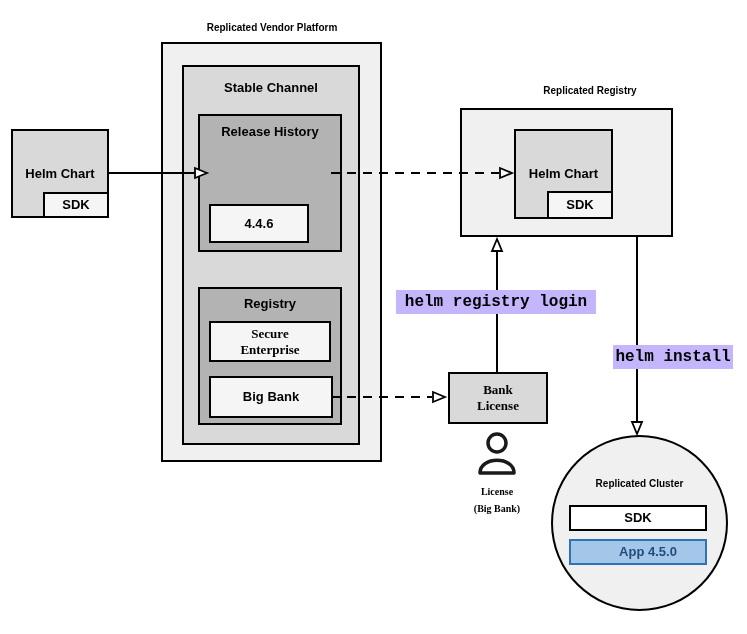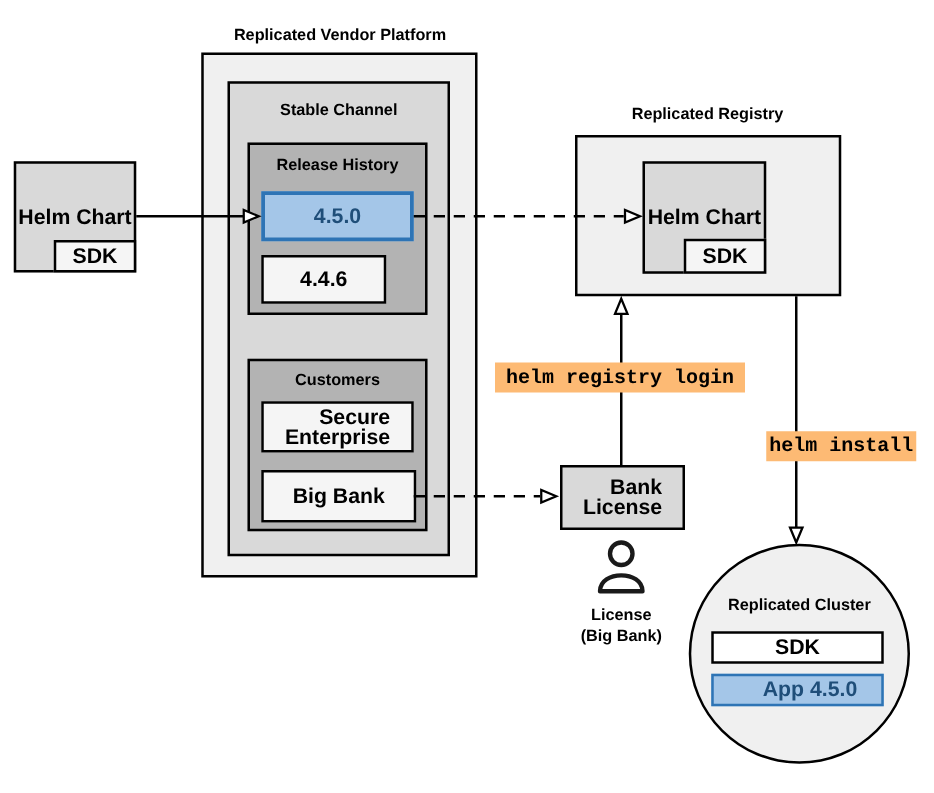--- a/index.html
+++ b/index.html
@@ -15,44 +15,44 @@
   }
   .box {
     position: absolute;
     box-sizing: border-box;
     border: 2px solid #000000;
   }
   .center {
     display: flex;
     align-items: center;
     justify-content: center;
-    text-align: right;
-    font-size: 17px;
-    line-height: 16px;
-  }
-  .toplabel {
     text-align: center;
     font-size: 13px;
     line-height: 16px;
   }
+  .toplabel {
+    text-align: center;
+    font-size: 13px;
+    line-height: 16px;
+  }
   .freelabel {
     position: absolute;
     text-align: center;
-    font-size: 13px;
+    font-size: 10px;
     line-height: 17px;
   }
-  .multiline { white-space: pre-line; }
+  .multiline { white-space: pre-line; font-family: Liberation Serif, serif; }
   .code {
     position: absolute;
     font-family: "Liberation Mono", monospace;
     font-weight: bold;
     font-size: 16px;
     line-height: 20px;
     text-align: center;
-    background: #fdba74;
+    background: #c4b5fd;
     z-index: 3;
     padding: 2px 0;
   }
   
   .fill-light { background: #f0f0f0; }
   .fill-mid   { background: #d9d9d9; }
   .fill-dark  { background: #b3b3b3; }
   .fill-pale  { background: #f5f5f5; }
   .fill-white { background: #ffffff; }
   .blue {
@@ -72,21 +72,21 @@
   #box-platform     { left: 161px; top: 42px;  width: 221px; height: 420px; }
   #box-stable       { left: 182px; top: 65px;  width: 178px; height: 380px; padding-top: 13px; }
   #box-relhist      { left: 198px; top: 114px; width: 144px; height: 138px; padding-top: 8px; }
   #box-v450         { left: 209px; top: 153px; width: 122px; height: 40px; }
   #box-v446         { left: 209px; top: 204px; width: 100px; height: 39px; }
   #box-customers    { left: 198px; top: 287px; width: 144px; height: 138px; padding-top: 7px; }
   #box-secure       { left: 209px; top: 321px; width: 122px; height: 41px; }
   #box-bigbank      { left: 209px; top: 376px; width: 124px; height: 42px; }
   #box-helm-src     { left: 11px;  top: 129px; width: 98px;  height: 89px; }
   #box-sdk-src      { left: 43px;  top: 192px; width: 66px;  height: 26px; }
-  #title-registry   { left: 426px; top: 82px;  width: 280px; }
+  #title-registry   { left: 450px; top: 82px;  width: 280px; }
   #box-registry     { left: 460px; top: 108px; width: 213px; height: 129px; }
   #box-helm-reg     { left: 514px; top: 129px; width: 99px;  height: 90px; }
   #box-sdk-reg      { left: 547px; top: 191px; width: 66px;  height: 28px; }
   #box-paid         { left: 448px; top: 372px; width: 100px; height: 52px; }
   #label-customer   { left: 427px; top: 483px; width: 140px; }
   #cmd-login        { left: 396px; top: 290px; width: 200px; }
   #cmd-install      { left: 577px; top: 345px; width: 120px; margin-left: 36px; }
   #circle-k8s       { left: 551px; top: 435px; width: 177px; height: 176px; border-radius: 50%; }
   #label-k8s        { left: 557px; top: 475px; width: 165px; }
   #box-sdk-k8s      { left: 569px; top: 505px; width: 138px; height: 26px; }
@@ -115,30 +115,27 @@
     <div class="box fill-light" id="box-platform"></div>
 
     <div class="box fill-mid toplabel" id="box-stable">
       <span>Stable Channel</span>
     </div>
 
     <div class="box fill-dark toplabel" id="box-relhist">
       <span>Release History</span>
     </div>
 
-    <div class="box blue center" id="box-v450">
-      <span>4.5.0</span>
-    </div>
 
     <div class="box fill-pale center" id="box-v446">
       <span>4.4.6</span>
     </div>
 
     <div class="box fill-dark toplabel" id="box-customers">
-      <span>Customers</span>
+      <span>Registry</span>
     </div>
 
     <div class="box fill-pale center" id="box-secure">
       <span class="multiline">Secure
 Enterprise</span>
     </div>
 
     <div class="box fill-pale center" id="box-bigbank">
       <span>Big Bank</span>
     </div>

